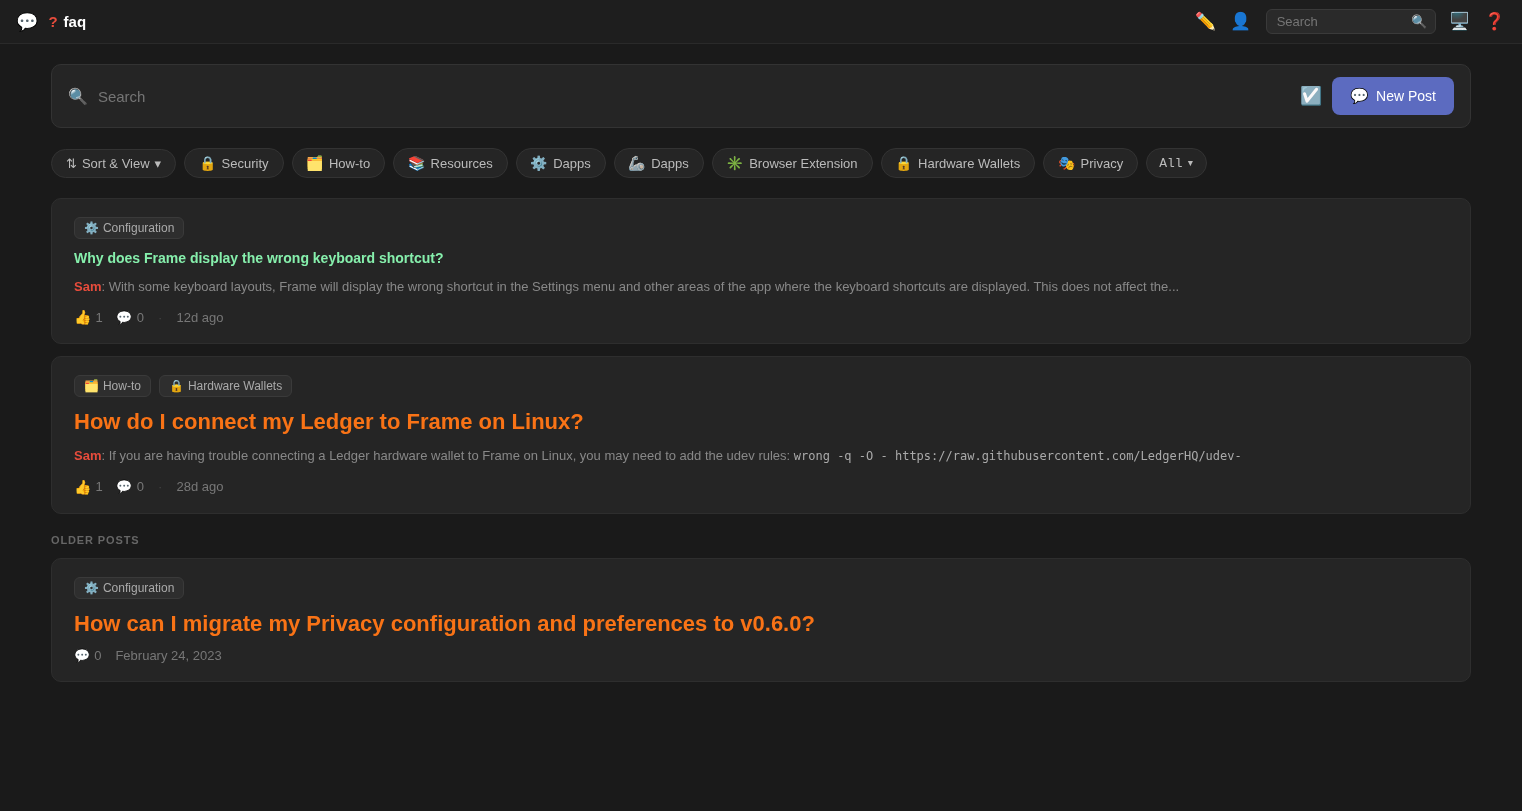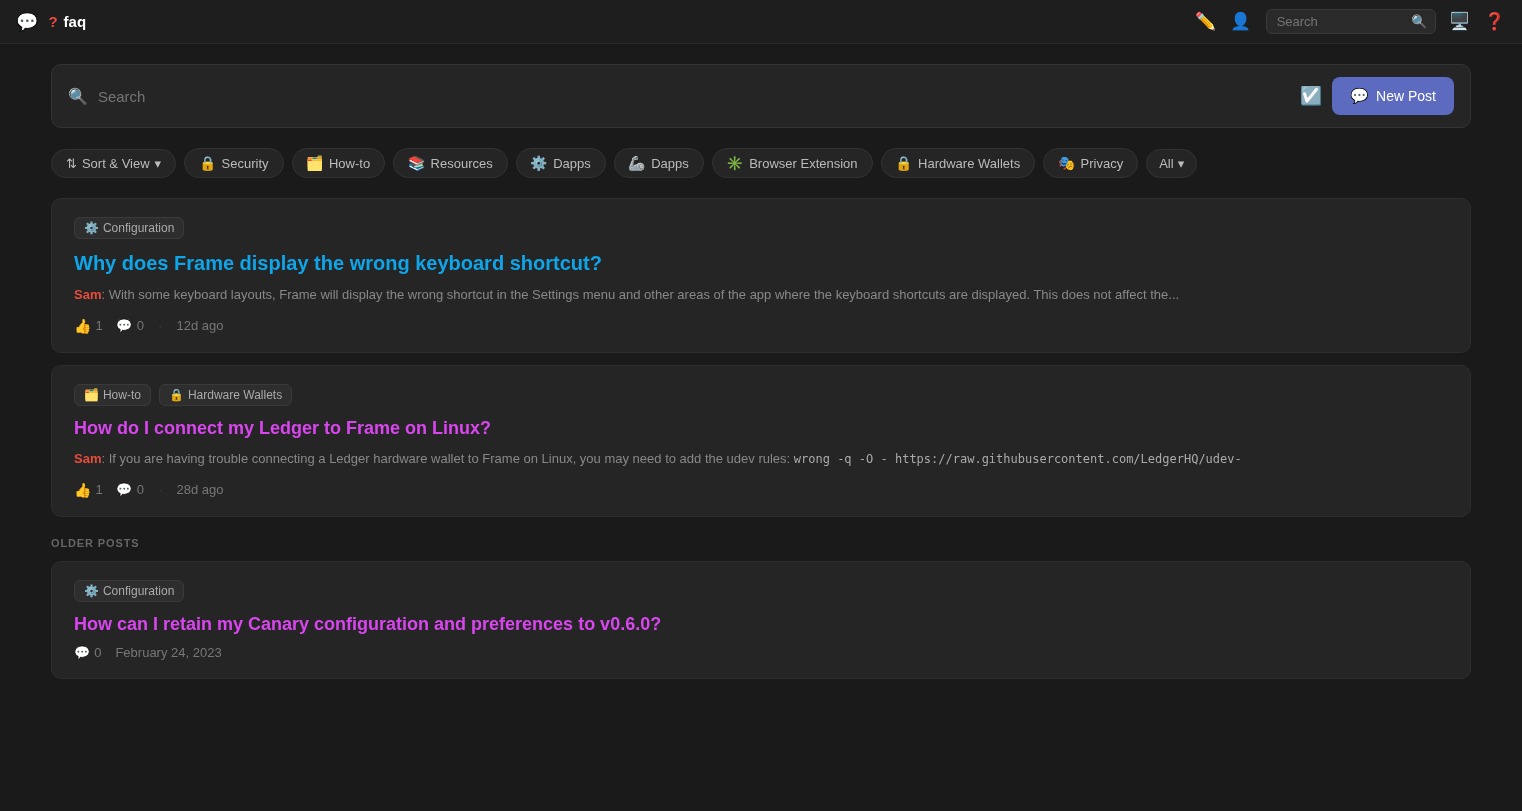--- a/index.html
+++ b/index.html
@@ -162,20 +162,21 @@
       background: #252525;
       border: 1px solid #333;
       border-radius: 20px;
       padding: 6px 12px;
       color: #bbb;
       font-size: 13px;
       cursor: pointer;
       display: flex;
       align-items: center;
       gap: 4px;
+      font-family: Liberation Mono, monospace;
     }
 
     
     .post-card {
       background: #252525;
       border: 1px solid #2e2e2e;
       border-radius: 10px;
       padding: 18px 22px;
       margin-bottom: 12px;
       cursor: pointer;
@@ -192,30 +193,30 @@
       border-radius: 6px;
       padding: 3px 9px;
       font-size: 12px;
       color: #aaa;
       display: flex;
       align-items: center;
       gap: 4px;
     }
     .tag-pill .pill-icon { font-size: 12px; }
     .post-title {
-      font-size: 20px;
+      font-size: 14px;
       font-weight: 700;
-      color: #0ea5e9;
+      color: #86efac;
       margin-bottom: 8px;
       line-height: 1.4;
     }
     .post-title-muted {
-      font-size: 18px;
+      font-size: 22px;
       font-weight: 600;
-      color: #d946ef;
+      color: #f97316;
       margin-bottom: 8px;
       line-height: 1.4;
     }
     .post-excerpt {
       font-size: 13px;
       color: #888;
       line-height: 1.6;
       margin-bottom: 12px;
       white-space: nowrap;
       overflow: hidden;
@@ -395,21 +396,21 @@
 
   <div class="older-posts-label">OLDER POSTS</div>
 
   <div class="post-card">
     <div class="post-tags">
       <span class="tag-pill">
         <span class="pill-icon">⚙️</span>
         <span>Configuration</span>
       </span>
     </div>
-    <div class="post-title-muted">How can I retain my Canary configuration and preferences to v0.6.0?</div>
+    <div class="post-title-muted">How can I migrate my Privacy configuration and preferences to v0.6.0?</div>
     <div class="post-meta">
       <div class="comments">
         <span>💬</span>
         <span>0</span>
       </div>
       <span class="timestamp">February 24, 2023</span>
     </div>
   </div>
 
 </div>

